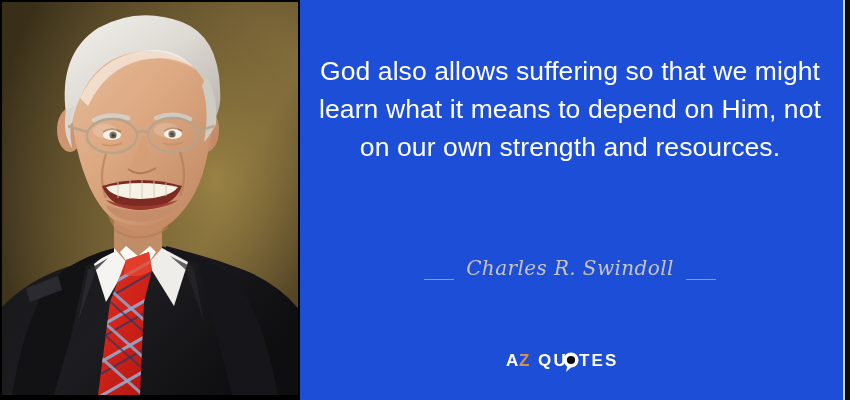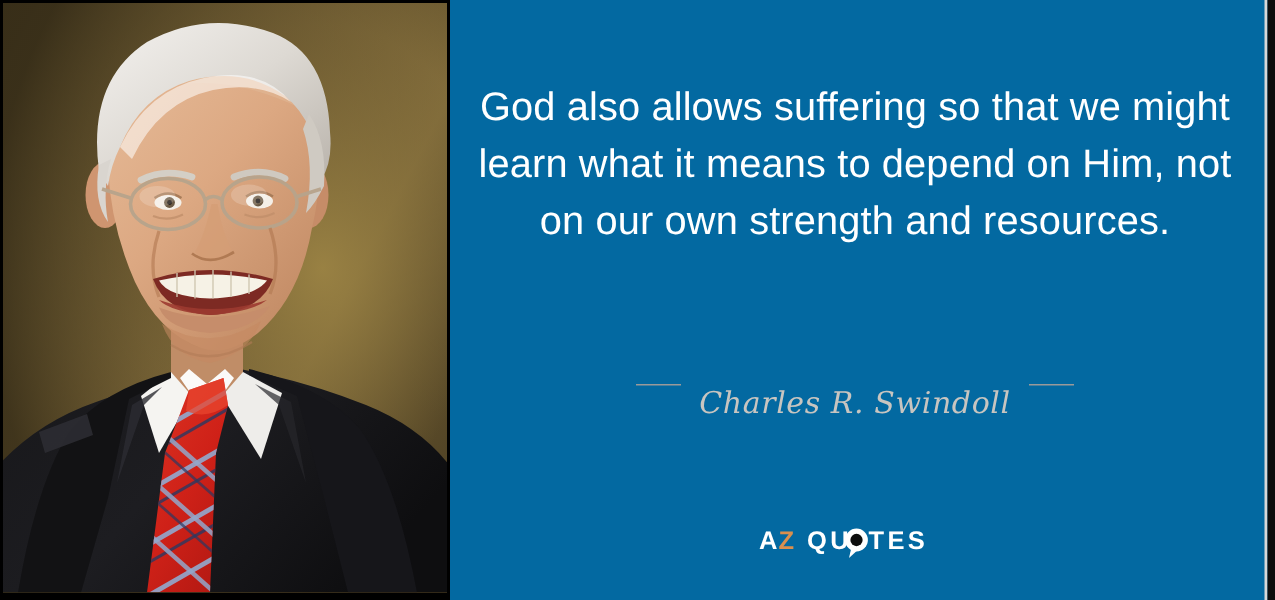--- a/index.html
+++ b/index.html
@@ -4,21 +4,21 @@
 <style>
   html, body {
     margin: 0;
     padding: 0;
     background: #000;
   }
   #canvas {
     position: relative;
     width: 850px;
     height: 400px;
-    background: #0369a1;
+    background: #1d4ed8;
     overflow: hidden;
     font-family: "Liberation Sans", sans-serif;
   }
 
   
   #edge-line {
     position: absolute;
     top: 0;
     right: 5px;
     width: 2px;
@@ -69,21 +69,21 @@
     letter-spacing: 0.1px;
   }
 
   
   #author-row {
     position: absolute;
     left: 310px;
     top: 256px;
     width: 520px;
     display: flex;
-    align-items: flex-start;
+    align-items: flex-end;
     justify-content: center;
     gap: 12px;
   }
   .author-dash {
     display: block;
     width: 30px;
     height: 1px;
     background: #9a9a9a;
   }
   #author-name {

